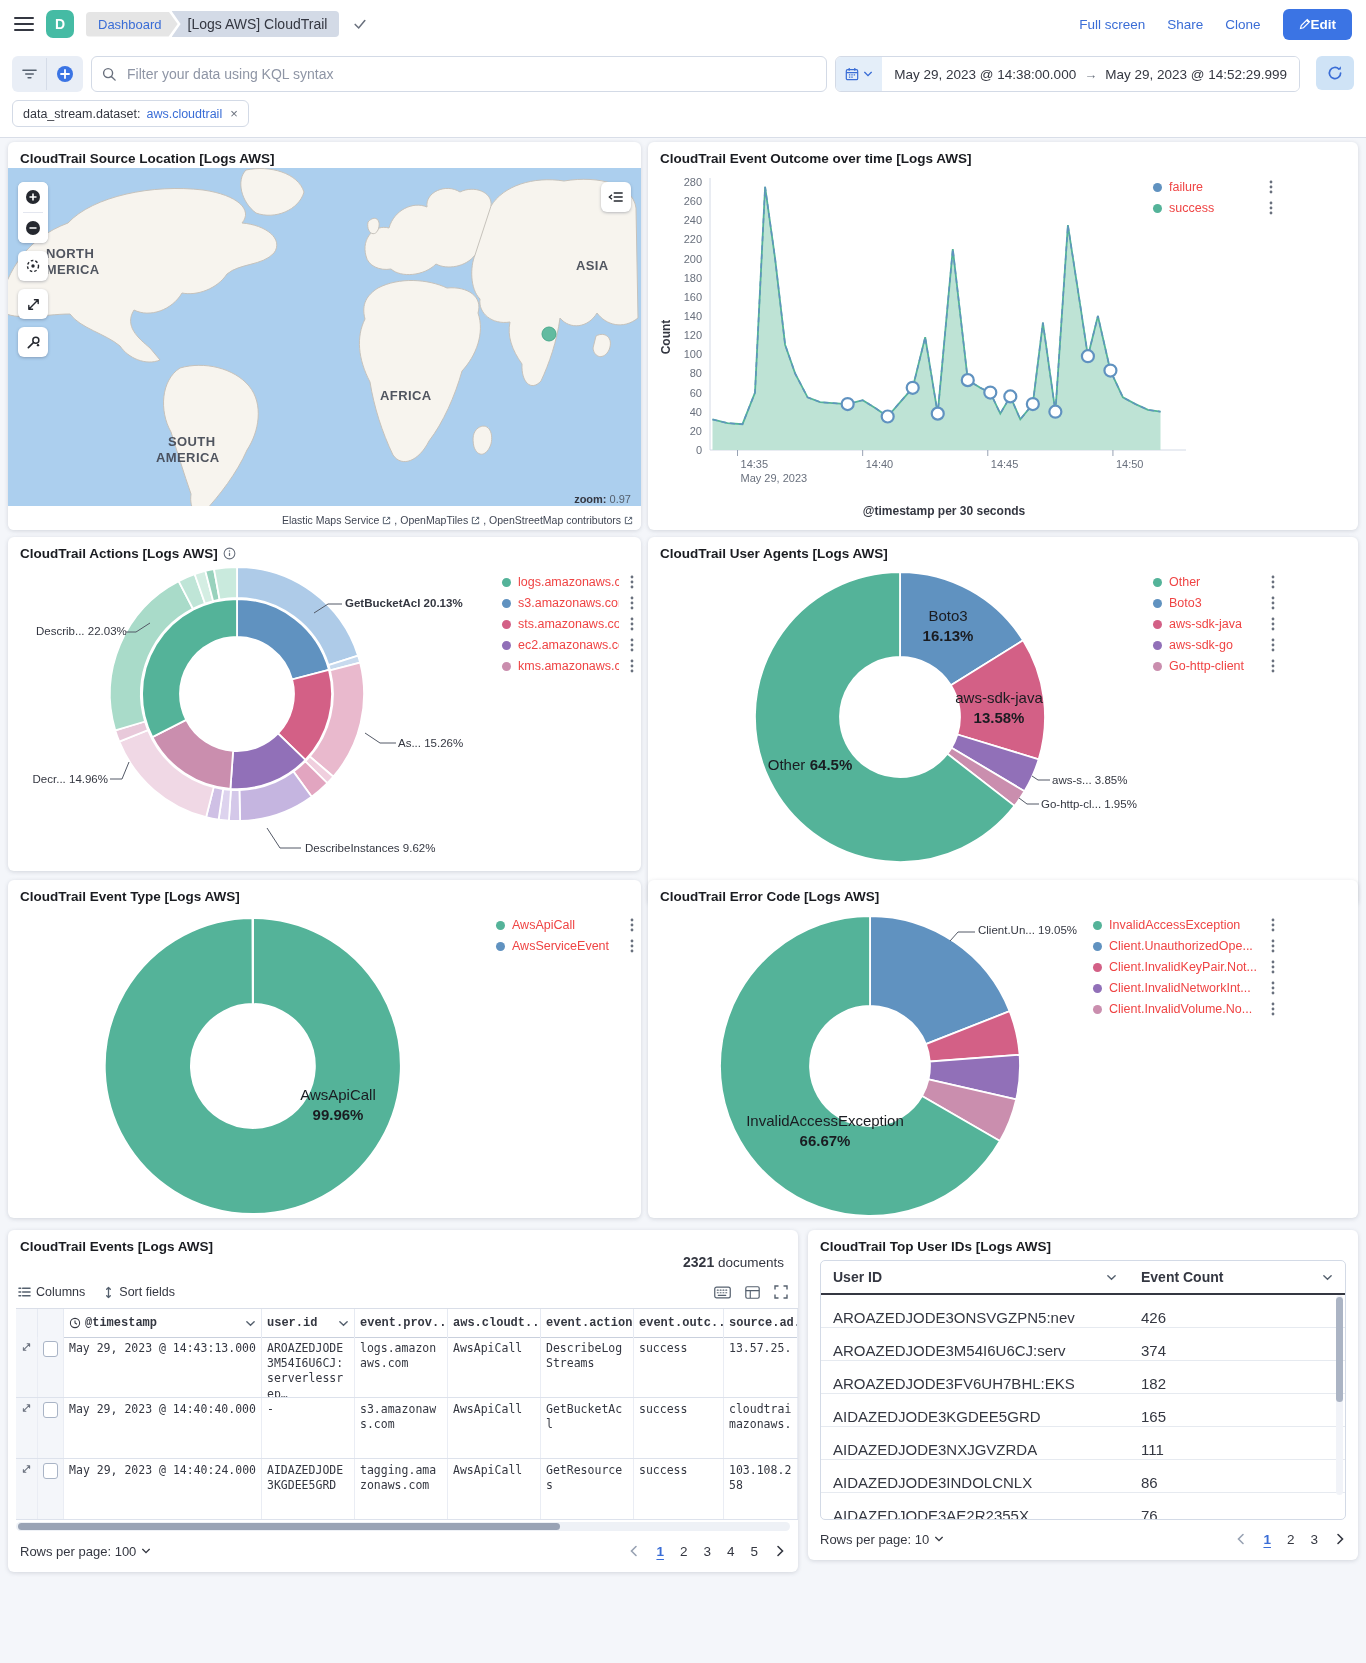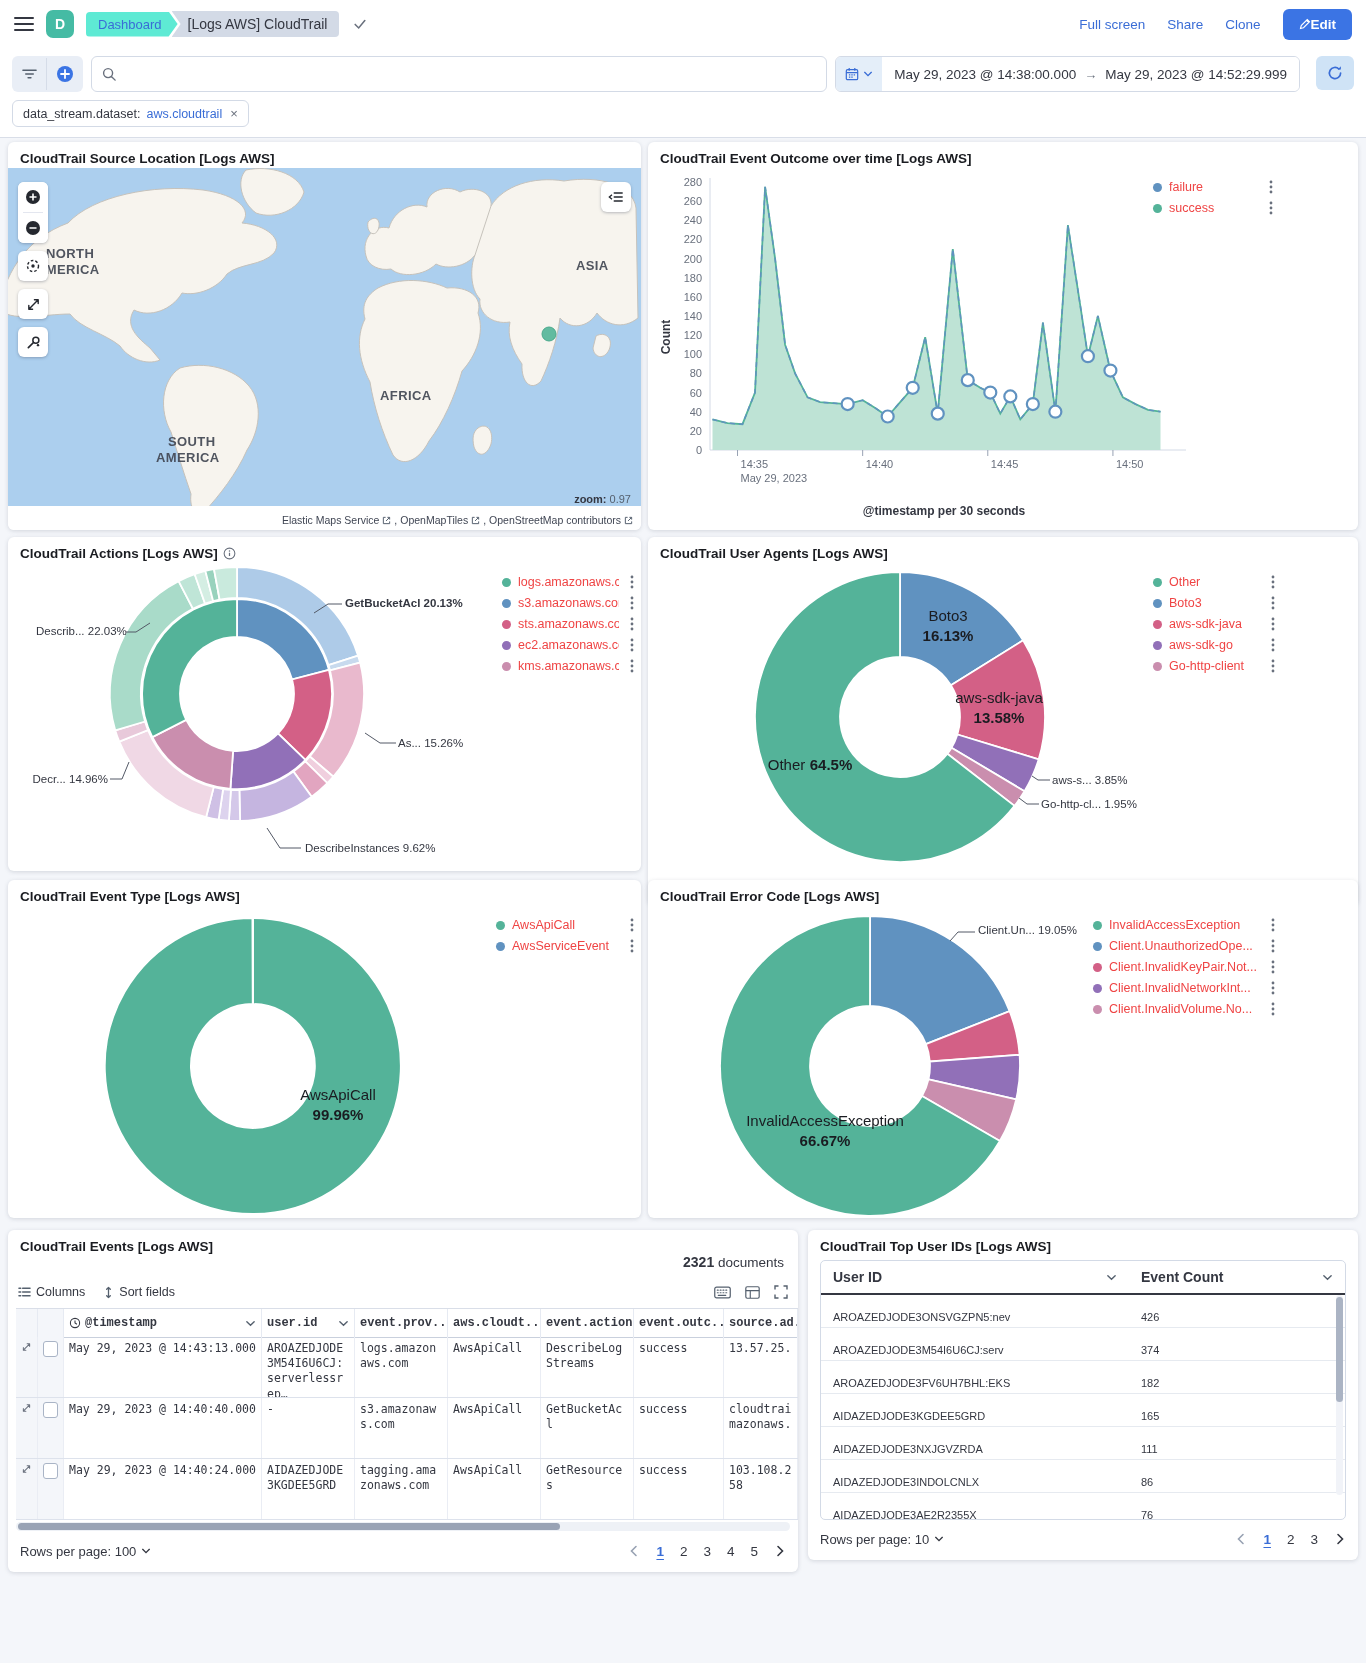--- a/index.html
+++ b/index.html
@@ -3,21 +3,21 @@
 <meta charset="utf-8">
 <style>
   html,body{margin:0;padding:0;}
   body{width:1366px;height:1663px;background:#F4F6FA;font-family:"Liberation Sans",sans-serif;color:#343741;overflow:hidden;position:relative;}
   svg{display:block;}
   
   .topbar{height:48px;background:#fff;display:flex;align-items:center;padding:0 14px;gap:12px;}
   .hamburger{width:20px;height:14px;display:flex;flex-direction:column;justify-content:space-between;cursor:pointer;}
   .hamburger span{height:2.4px;background:#343741;border-radius:1px;}
   .avatar{width:28px;height:28px;border-radius:7px;background:#45BBA4;color:#fff;font-weight:bold;font-size:14px;display:flex;align-items:center;justify-content:center;}
-  .crumb1{background:#5eead4;color:#3A6DD6;font-size:13px;padding:5px 16px 5px 12px;clip-path:polygon(0 0,calc(100% - 9px) 0,100% 50%,calc(100% - 9px) 100%,0 100%);border-radius:4px 0 0 4px;}
+  .crumb1{background:#e5e5e5;color:#3A6DD6;font-size:13px;padding:5px 16px 5px 12px;clip-path:polygon(0 0,calc(100% - 9px) 0,100% 50%,calc(100% - 9px) 100%,0 100%);border-radius:4px 0 0 4px;}
   .crumb2{background:#D3DAE6;color:#343741;font-size:14px;padding:5px 12px 5px 16px;clip-path:polygon(0 0,100% 0,100% 100%,0 100%,9px 50%);border-radius:0 4px 4px 0;margin-left:-6px;}
   .top-actions{margin-left:auto;display:flex;align-items:center;gap:22px;}
   .top-link{color:#3A6DD6;font-size:13.5px;cursor:pointer;}
   .edit-btn{background:#3B74E4;color:#fff;font-size:13.5px;font-weight:bold;border:none;border-radius:6px;padding:8px 16px;display:flex;align-items:center;cursor:pointer;}
   
   .querybar{background:#fff;display:flex;align-items:stretch;gap:8px;padding:8px 12px 6px;}
   .qb-left{display:flex;align-items:center;background:#E9EEF6;border-radius:6px;overflow:hidden;}
   .qb-filterbtn{width:34px;height:32px;display:flex;align-items:center;justify-content:center;border-right:1px solid #D5DCE8;cursor:pointer;}
   .qb-addbtn{width:36px;height:32px;display:flex;align-items:center;justify-content:center;cursor:pointer;}
   .searchbox{flex:1;display:flex;align-items:center;gap:8px;background:#fff;border:1px solid #D3DAE6;border-radius:6px;padding:0 10px;height:34px;}
@@ -91,21 +91,21 @@
   .pager{display:flex;align-items:center;gap:16px;font-size:13.5px;}
   .pager .pg{color:#343741;cursor:pointer;}
   .pager .pg.active{color:#3A6DD6;font-weight:bold;text-decoration:underline;text-underline-offset:3px;}
   
   .users-box{position:absolute;left:12px;top:30px;right:12px;height:258px;border:1px solid #D3DAE6;border-radius:5px;overflow:hidden;background:#fff;}
   .ugrid{display:grid;grid-template-columns:308px 1fr;}
   .uhead{height:32px;border-bottom:2px solid #343741;}
   .uhead .hc{display:flex;align-items:center;font-weight:bold;font-size:14px;padding:0 12px;cursor:pointer;}
   .uhead .hc .sp{flex:1;}
   .urow{height:32px;border-bottom:1px solid #E6EAF0;}
-  .urow .uc{display:flex;align-items:center;font-size:11px;padding:0 12px;white-space:nowrap;overflow:hidden;margin-top:12px;}
+  .urow .uc{display:flex;align-items:center;font-size:15px;padding:0 12px;white-space:nowrap;overflow:hidden;margin-top:12px;}
   .vscroll{position:absolute;right:2px;top:34px;width:7px;height:200px;background:#F1F3F8;border-radius:4px;}
   .vthumb{position:absolute;left:0;top:2px;width:7px;height:105px;background:#ABB4C4;border-radius:4px;cursor:pointer;}
   .ext-ic{display:inline-block;vertical-align:-1px;}
 </style>
 </head>
 <body>
 
 <header class="topbar">
   <div class="hamburger">
       <span></span>
@@ -151,20 +151,21 @@
         </svg>
     </div>
   </div>
   <div class="searchbox">
     <span>
       <svg width="15" height="15" viewBox="0 0 16 16">
           <circle cx="6.5" cy="6.5" r="4.8" fill="none" stroke="#69707D" stroke-width="1.5"></circle>
           <path d="M10.3,10.3L14,14" stroke="#69707D" stroke-width="1.5" stroke-linecap="round"></path>
         </svg>
     </span>
+    <input type="text" placeholder="Filter your data using KQL syntax" style="">
   </div>
   <div class="datewrap">
     <div class="date-cal">
       <span>
           <svg width="14" height="14" viewBox="0 0 16 16">
             <rect x="1.5" y="3" width="13" height="11.5" rx="1.5" fill="none" stroke="#3A6DD6" stroke-width="1.4"></rect>
             <path d="M4.8,1.2v3M11.2,1.2v3M1.5,6.5h13" stroke="#3A6DD6" stroke-width="1.4"></path>
             <path d="M4.5,9h1.6M7.2,9h1.6M9.9,9h1.6M4.5,11.5h1.6M7.2,11.5h1.6" stroke="#3A6DD6" stroke-width="1.3"></path>
           </svg>
         </span>

